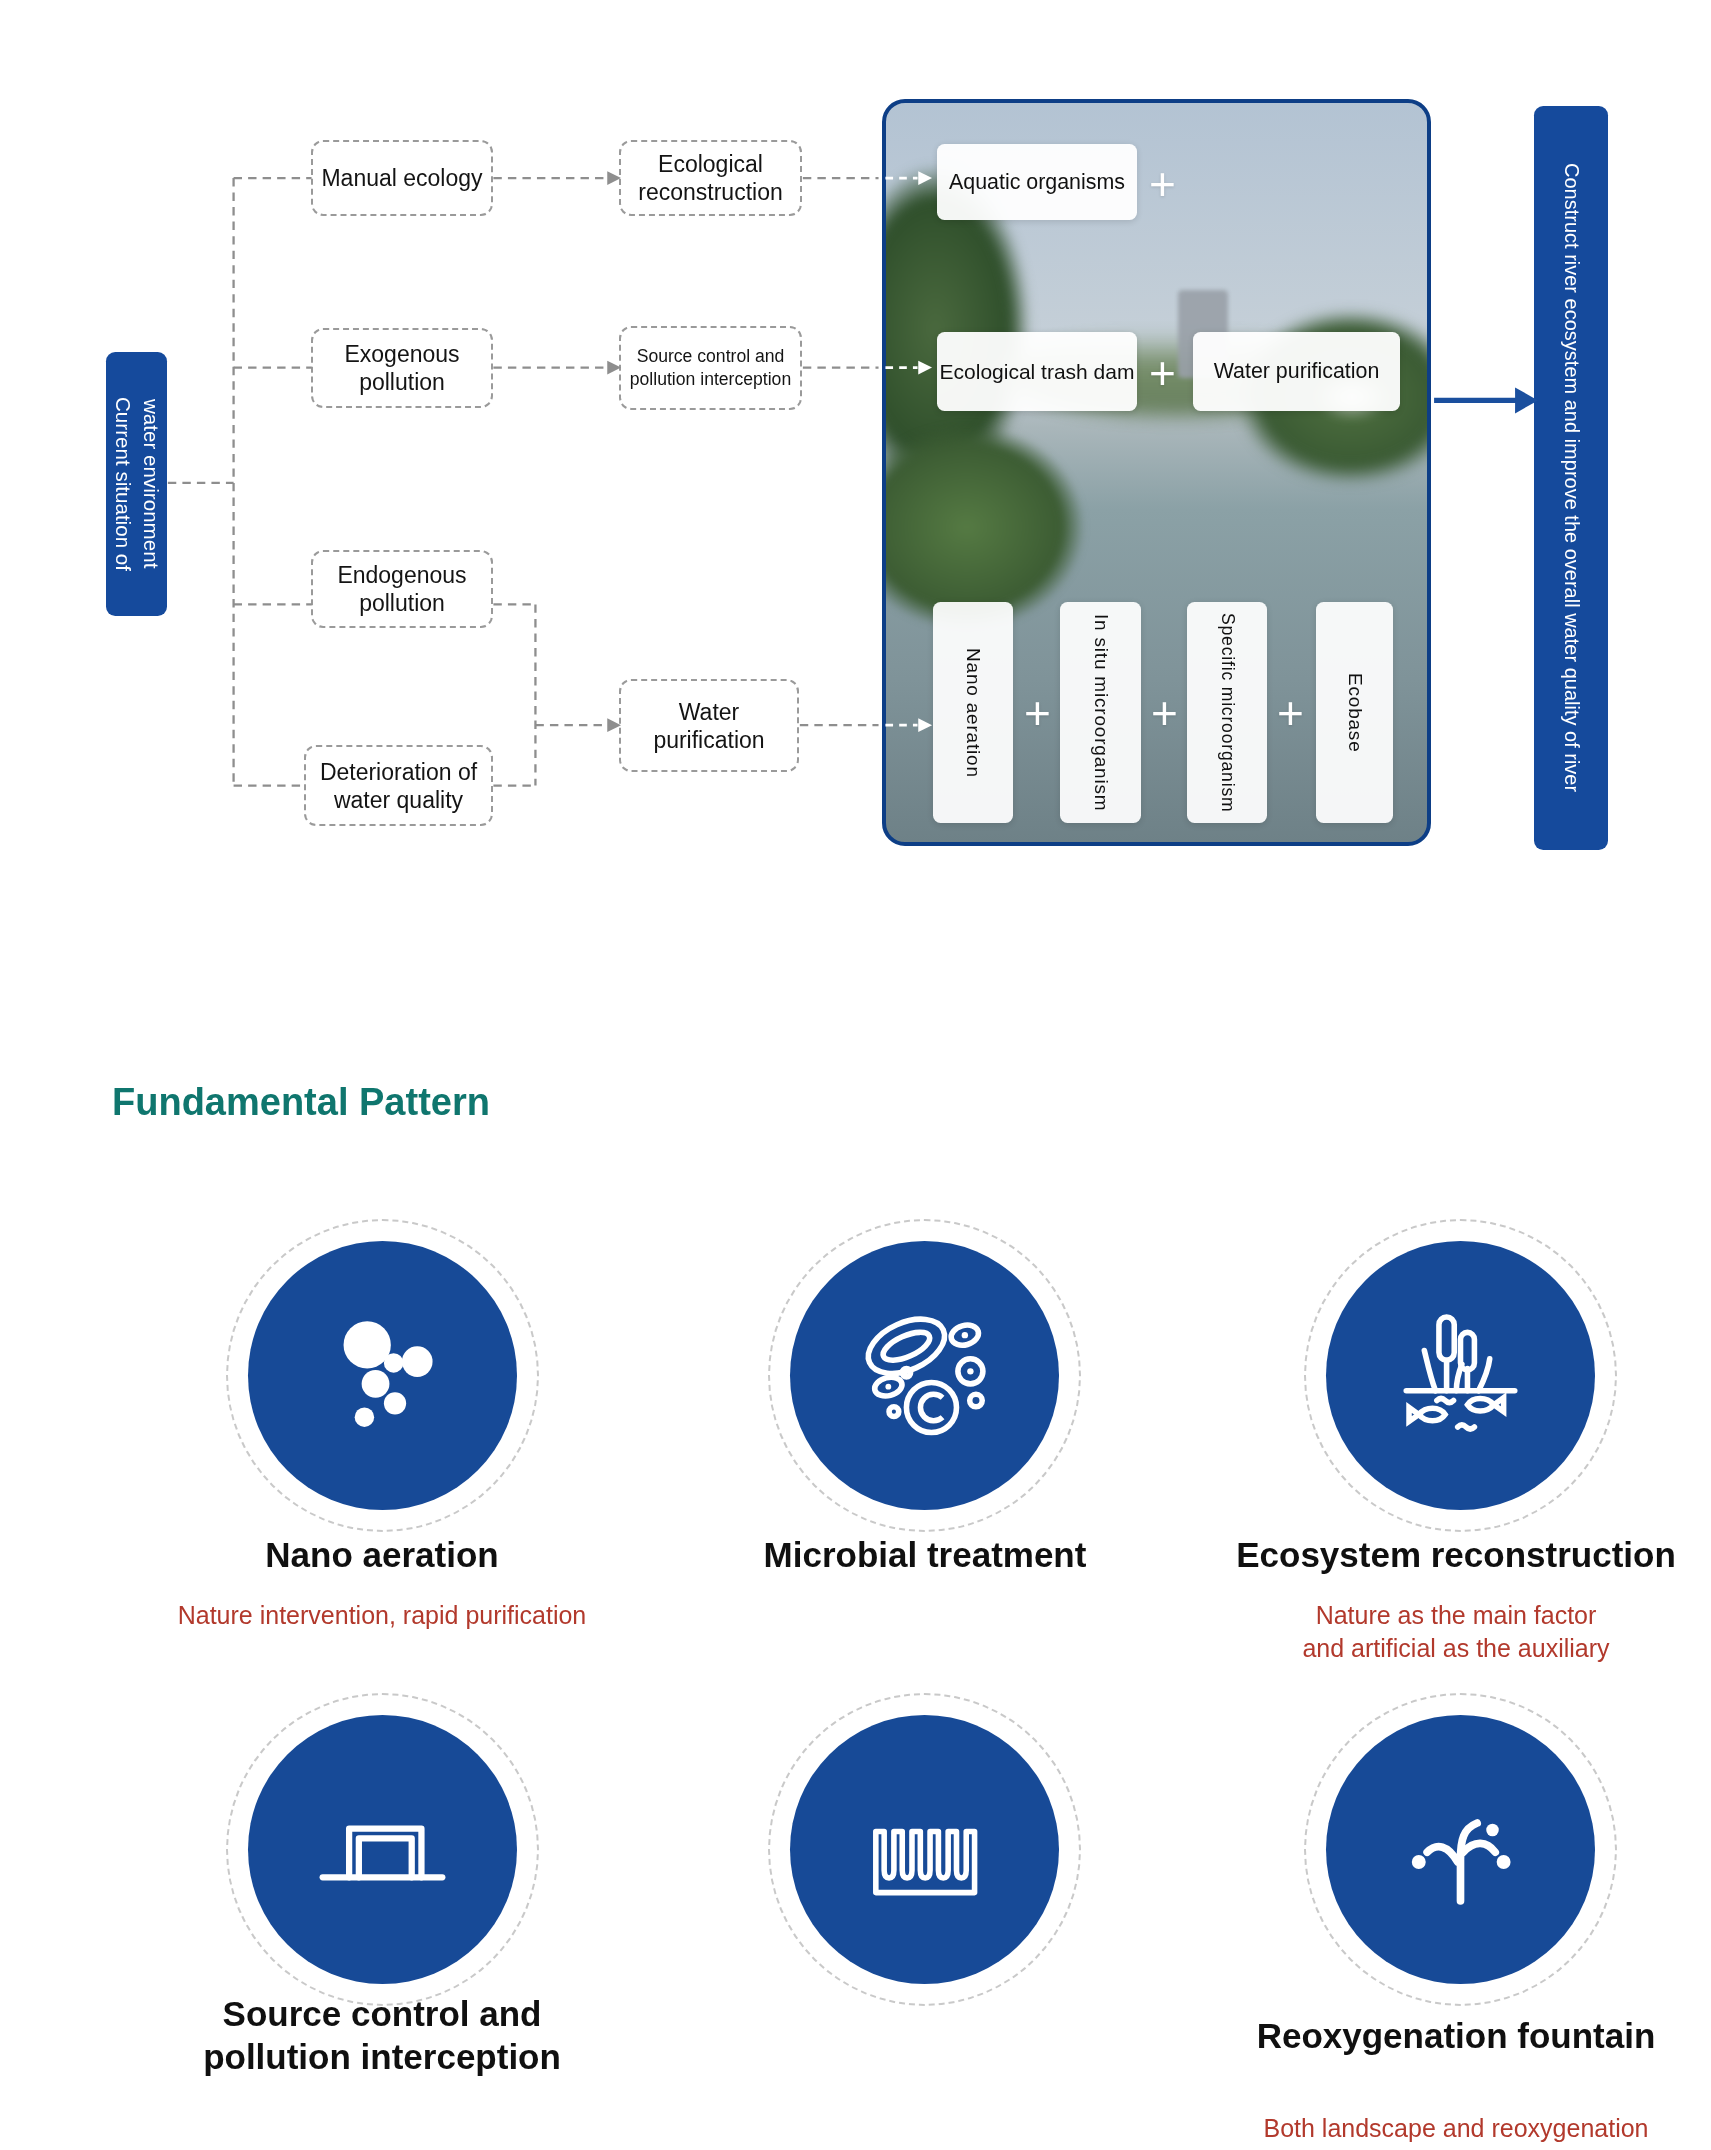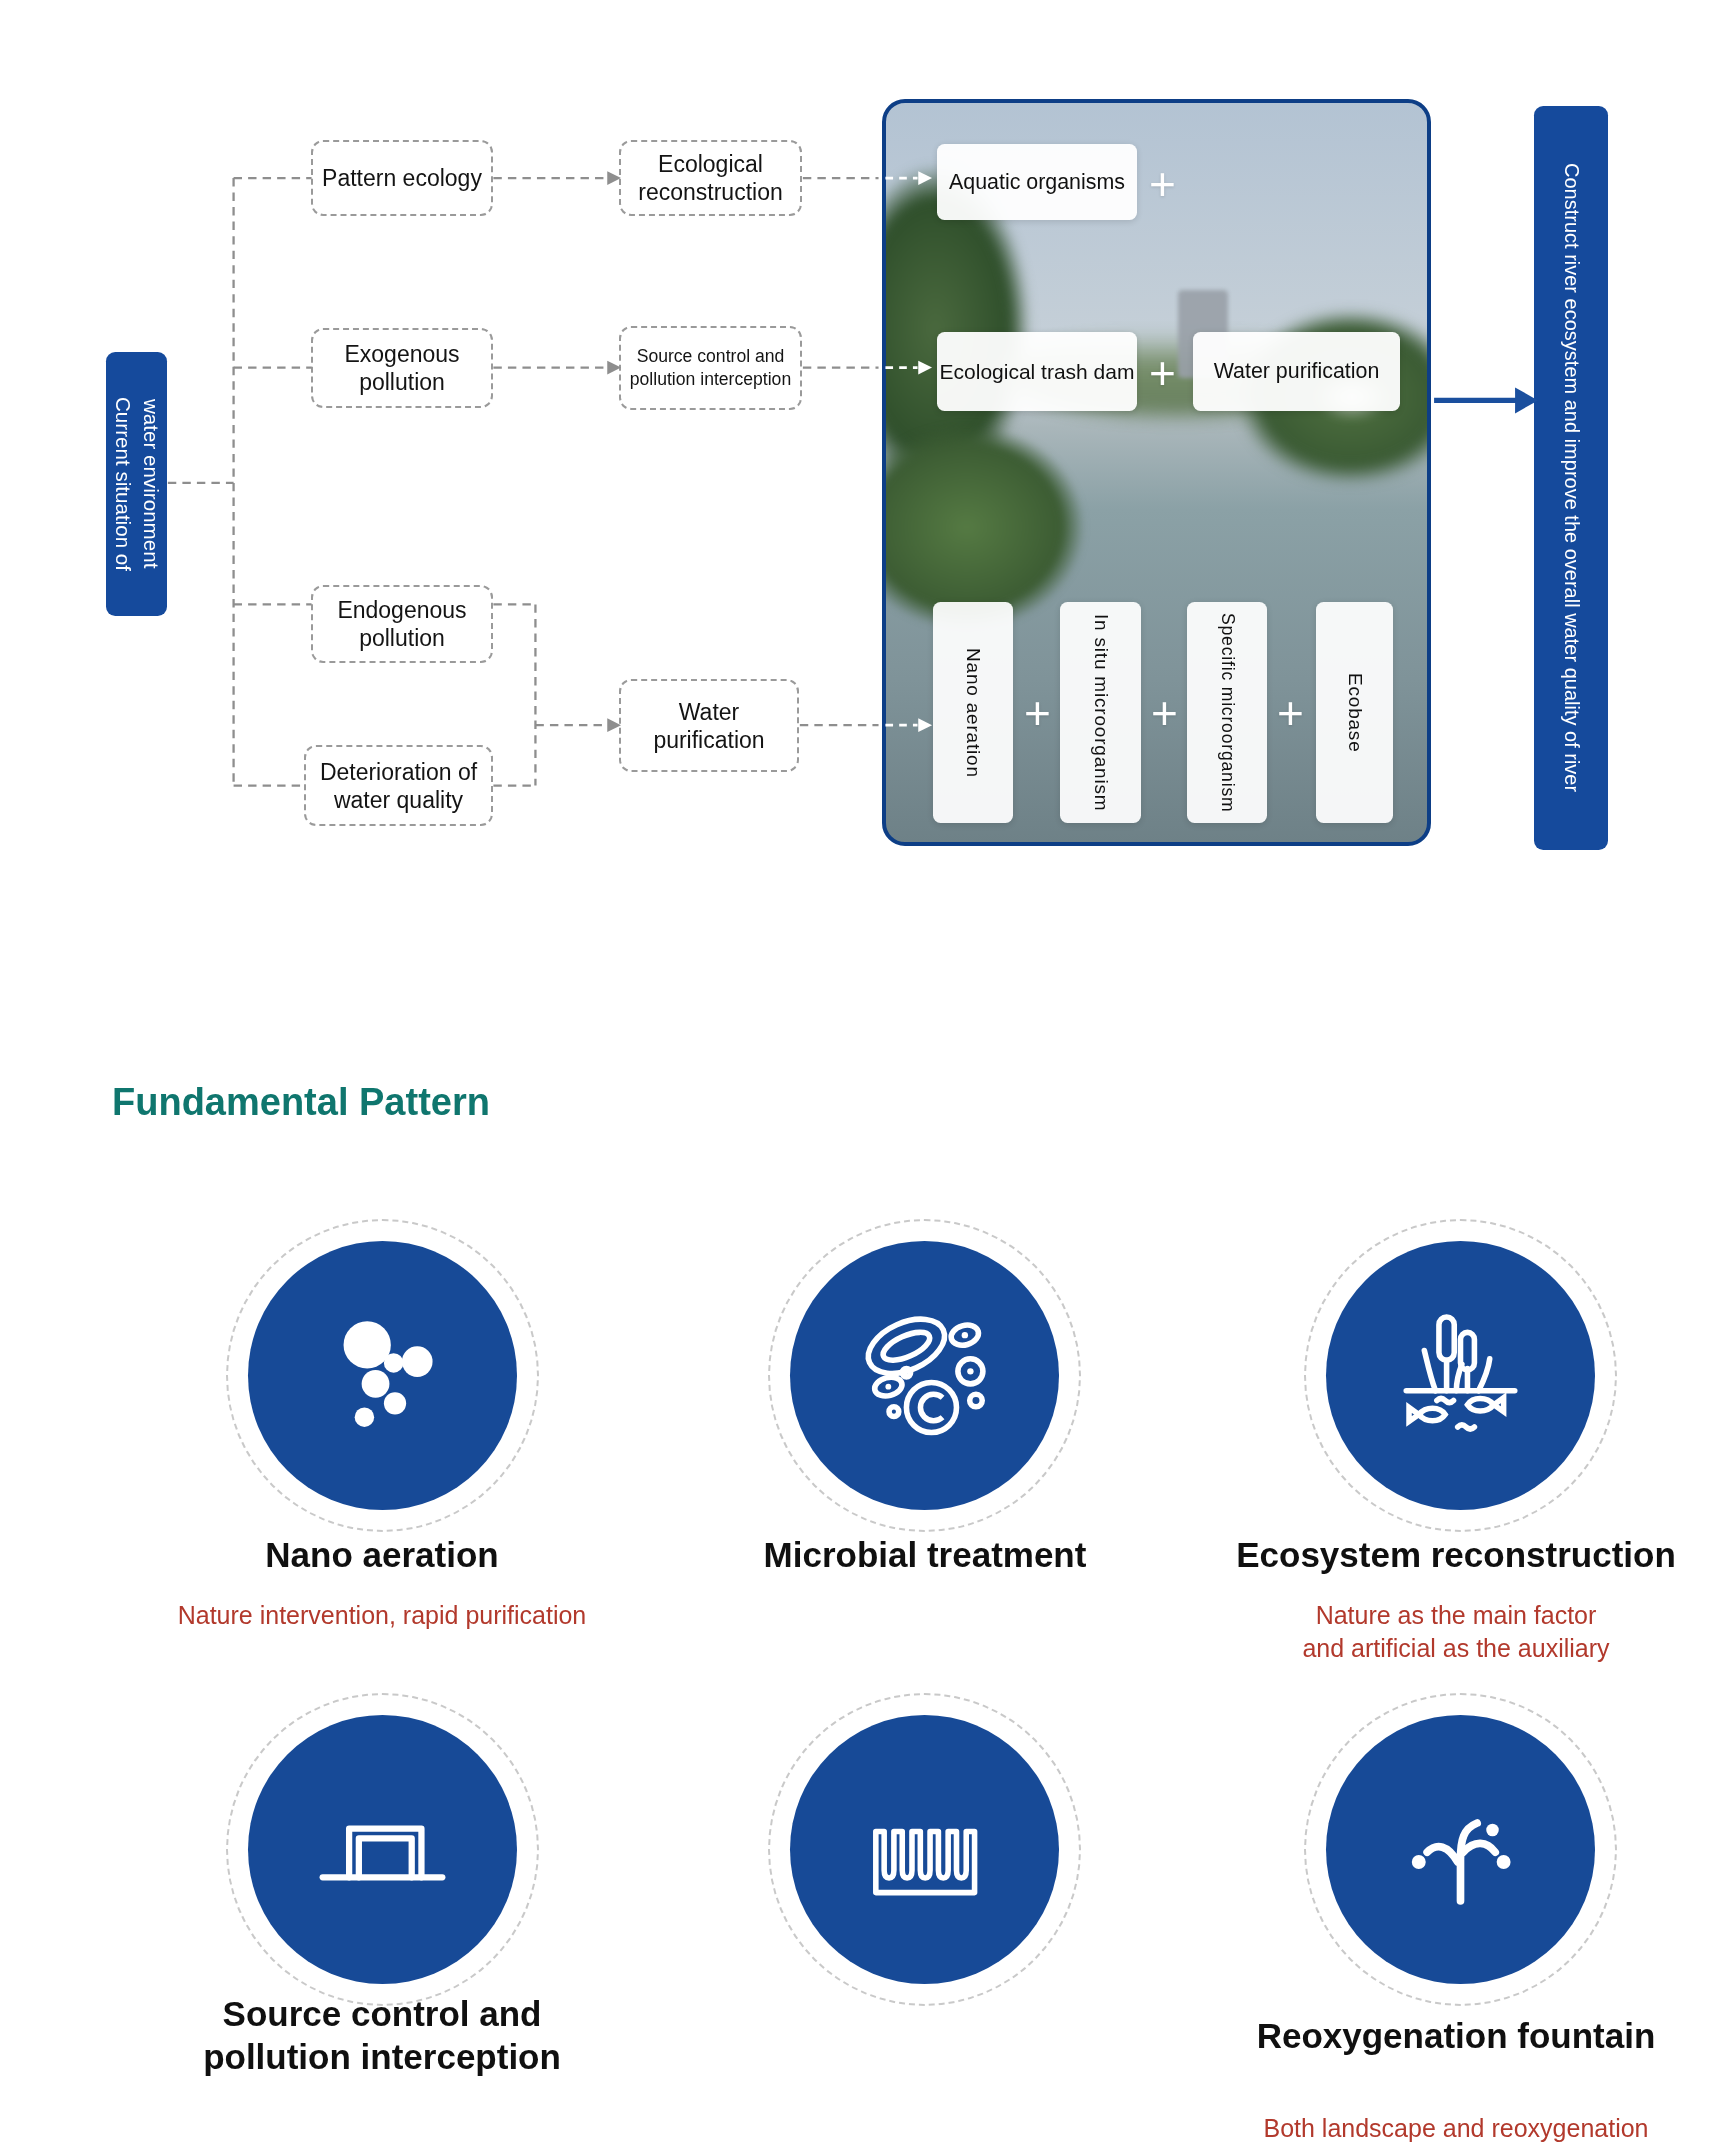--- a/index.html
+++ b/index.html
@@ -56,26 +56,26 @@
 <body>
 
 <div id="canvas">
 
   <div class="bluebox" style="left:106px;top:352px;width:61px;height:264px;">
     <span class="vtext">Current situation of
 water environment</span>
   </div>
 
   <div class="dbox" style="left:311px;top:140px;width:182px;height:76px;">
-    <span>Pattern ecology</span>
+    <span>Manual ecology</span>
   </div>
   <div class="dbox" style="left:311px;top:328px;width:182px;height:80px;">
     <span>Exogenous pollution</span>
   </div>
-  <div class="dbox" style="left:311px;top:585px;width:182px;height:78px;">
+  <div class="dbox" style="left:311px;top:550px;width:182px;height:78px;">
     <span>Endogenous pollution</span>
   </div>
   <div class="dbox" style="left:304px;top:745px;width:189px;height:81px;white-space:pre-line;">
     <span style="white-space:pre-line">Deterioration of
 water quality</span>
   </div>
 
   <div class="dbox" style="left:619px;top:140px;width:183px;height:76px;">
     <span style="white-space:pre-line">Ecological
 reconstruction</span>

